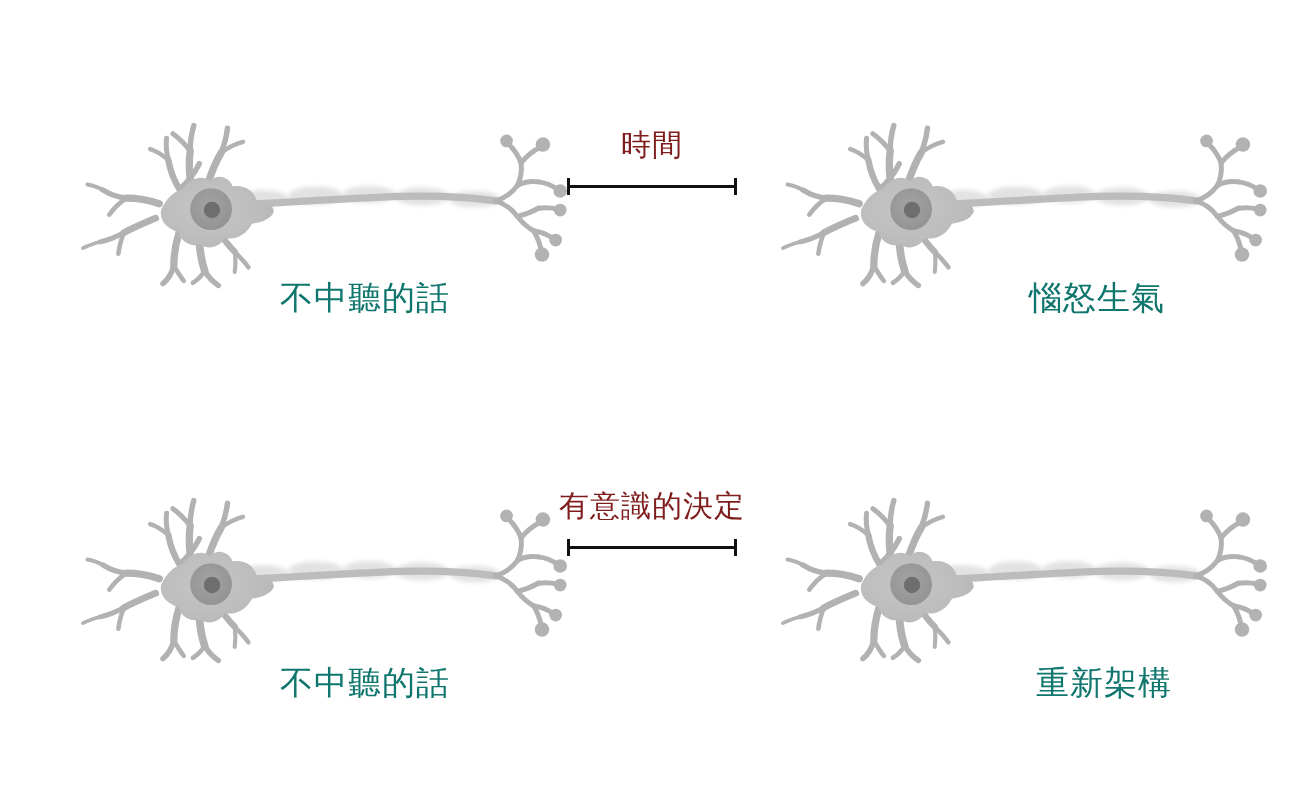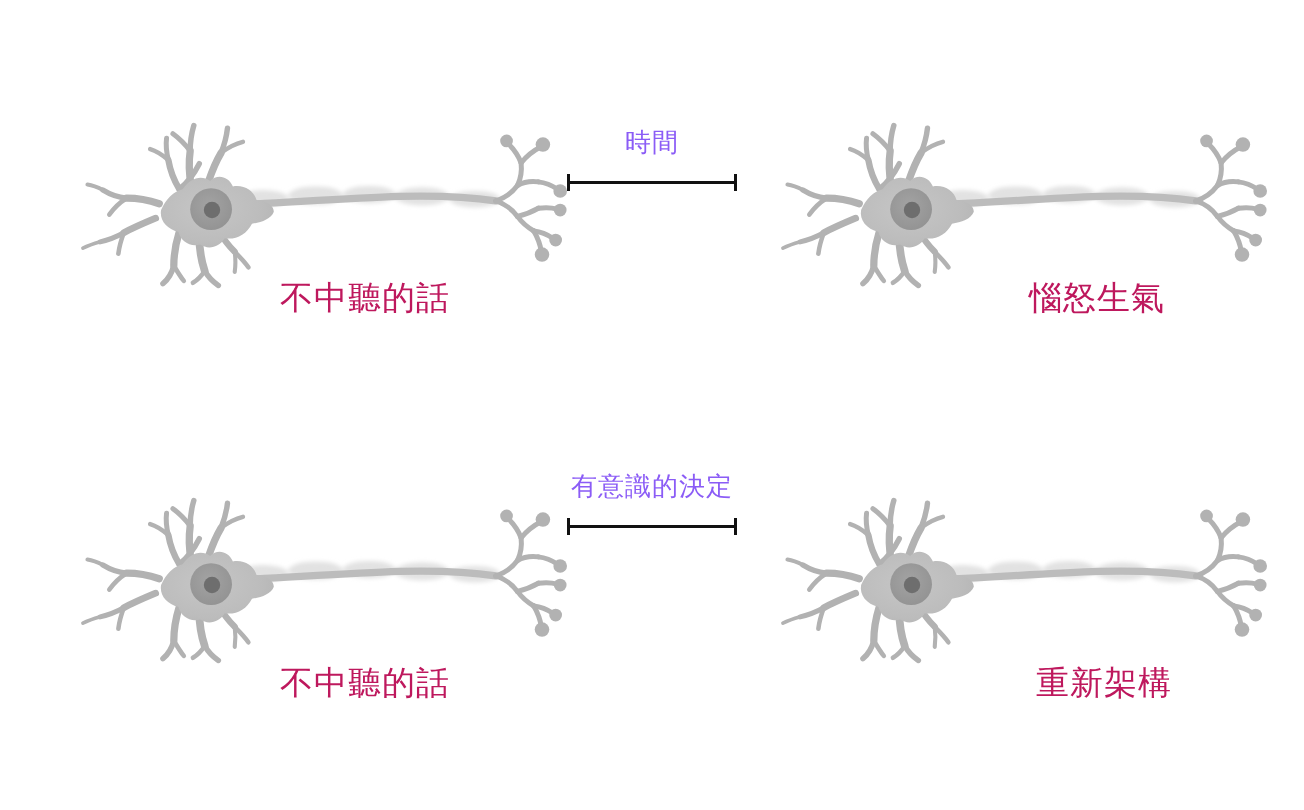--- a/index.html
+++ b/index.html
@@ -39,42 +39,42 @@
   #neuron-br { left: 772px; top: 463px; }
 
   
   .caption {
     position: absolute;
     width: 420px;
     text-align: center;
     font-size: 33px;
     line-height: 1.1;
     letter-spacing: 1px;
-    color: #be185d;
+    color: #0f766e;
     white-space: nowrap;
   }
   #caption-tl { left: 155px; top: 280px; }
   #caption-tr { left: 887px; top: 280px; }
   #caption-bl { left: 155px; top: 665px; }
   #caption-br { left: 894px; top: 665px; }
 
   
   .connector {
     position: absolute;
     width: 230px;
     text-align: center;
   }
   #connector-top    { left: 537px; top: 128px; }
-  #connector-bottom { left: 537px; top: 472px; }
+  #connector-bottom { left: 537px; top: 489px; }
 
   .connector-label {
-    font-size: 26px;
+    font-size: 30px;
     line-height: 1.1;
     letter-spacing: 1px;
-    color: #8b5cf6;
+    color: #7f1d1d;
     white-space: nowrap;
     margin: 0 0 16px 0;
   }
   .dimension-line {
     position: relative;
     height: 18px;
     width: 170px;
     margin: 0 auto;
   }
   .dimension-line .bar {

